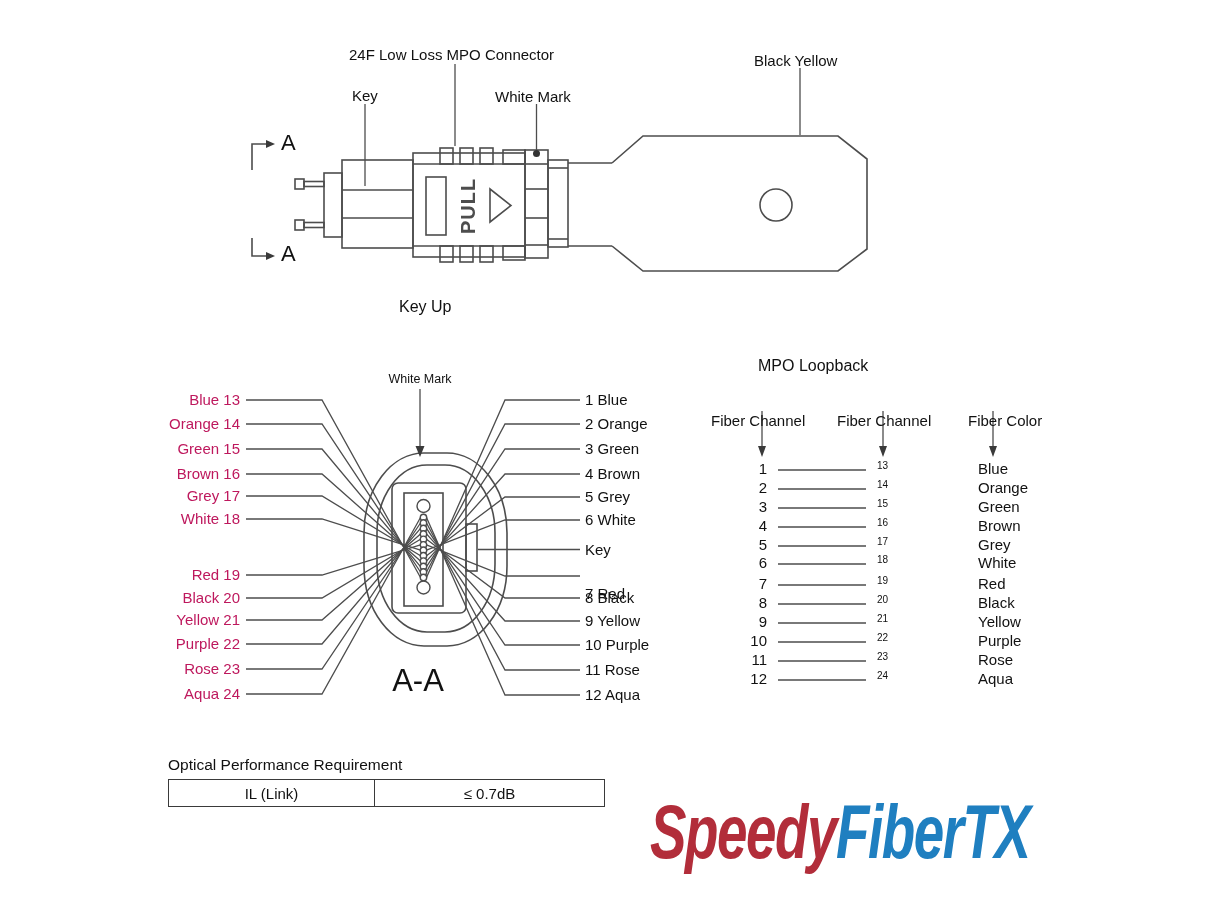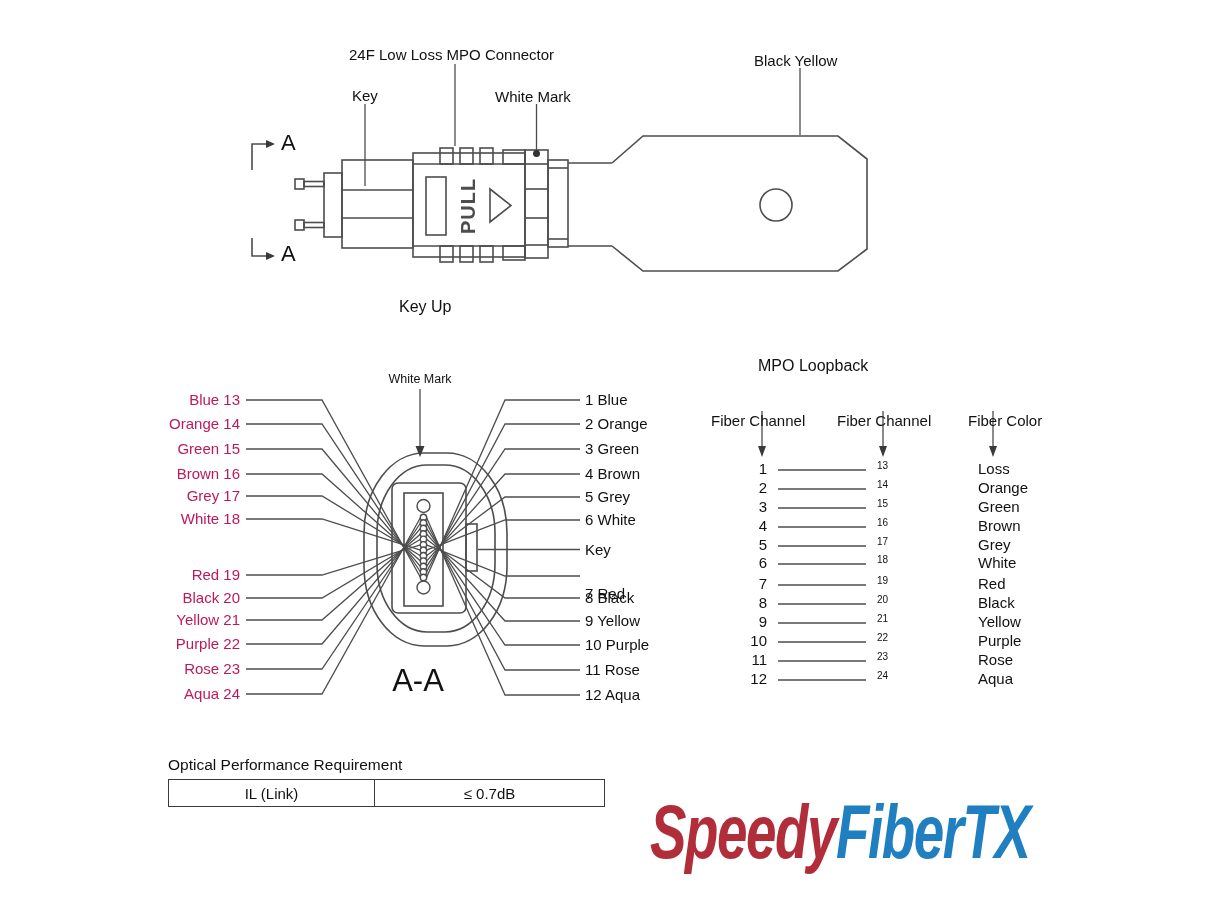--- a/index.html
+++ b/index.html
@@ -224,21 +224,21 @@
 <div class="lbl" style="left:585px;top:660px;">11 Rose</div>
 <div class="lbl" style="left:585px;top:685px;">12 Aqua</div>
 
 <div class="lb-title">MPO Loopback</div>
 <div class="lb-head" style="left:711px;">Fiber Channel</div>
 <div class="lb-head" style="left:837px;">Fiber Channel</div>
 <div class="lb-head" style="left:968px;">Fiber Color</div>
 
 <div class="lb-num1" style="top:460px;">1</div>
 <div class="lb-num2" style="top:460px;">13</div>
-<div class="lb-color" style="top:460px;">Loss</div>
+<div class="lb-color" style="top:460px;">Blue</div>
 <div class="lb-num1" style="top:479px;">2</div>
 <div class="lb-num2" style="top:479px;">14</div>
 <div class="lb-color" style="top:479px;">Orange</div>
 <div class="lb-num1" style="top:498px;">3</div>
 <div class="lb-num2" style="top:498px;">15</div>
 <div class="lb-color" style="top:498px;">Green</div>
 <div class="lb-num1" style="top:517px;">4</div>
 <div class="lb-num2" style="top:517px;">16</div>
 <div class="lb-color" style="top:517px;">Brown</div>
 <div class="lb-num1" style="top:536px;">5</div>

